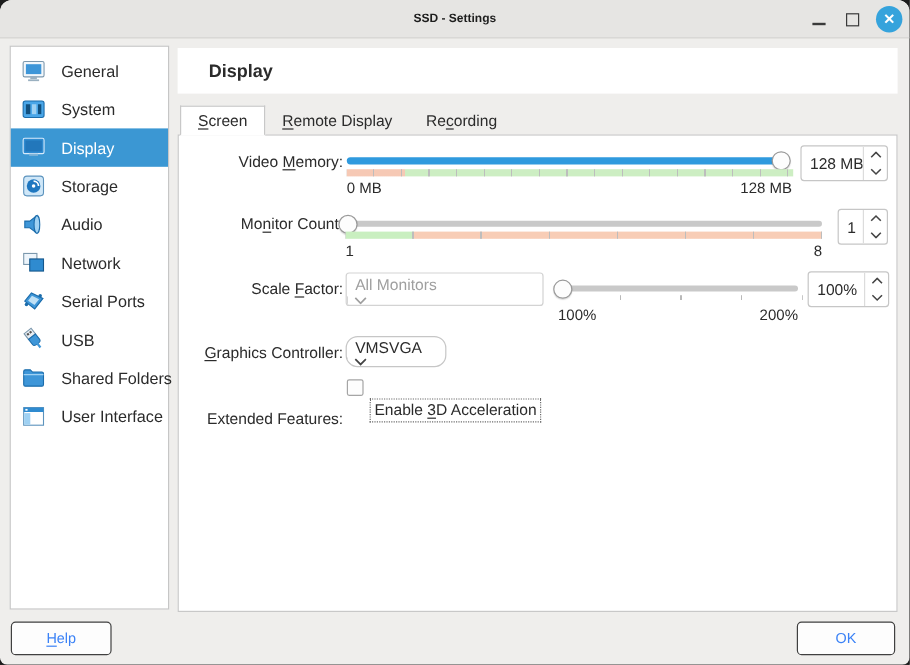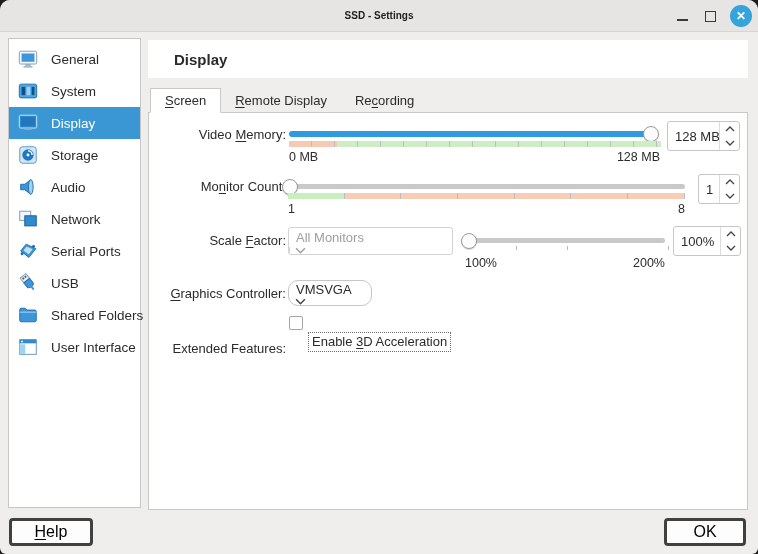--- a/index.html
+++ b/index.html
@@ -47,21 +47,21 @@
   .spin .arrows{width:20px;border-left:1px solid #dcdcdc;display:flex;flex-direction:column;}
   .spin .arrows div{flex:1;display:flex;align-items:center;justify-content:center;}
   .combo{position:absolute;display:flex;background:#ffffff;border:1px solid #c6c6c6;border-radius:3px;overflow:hidden;flex-direction:column;}
   .combo .val{flex:1;font-size:13px;display:flex;align-items:center;padding-left:7px;white-space:nowrap;overflow:hidden;}
   .combo .arrow{width:22px;border-left:1px solid #d6d6d6;display:flex;align-items:center;justify-content:center;}
   .combo.disabled .val{color:#9f9f9f;}
   .combo.disabled{border-color:#d3d3d3;}
   .checkbox{position:absolute;width:14px;height:14px;background:#fdfdfd;border:1px solid #a5a5a5;border-radius:2px;}
   .cblabel{position:absolute;font-size:13px;line-height:18px;border:1px dotted #6d6d6d;padding:0 3px;white-space:nowrap;margin-top:19px;}
   
-  .pushbtn{position:absolute;height:28px;background:#fdfdfd;border:3px solid #404040;border-radius:4px;font-size:16px;color:#000000;display:flex;align-items:center;justify-content:center;font-family:"Liberation Sans",sans-serif;}
+  .pushbtn{position:absolute;height:28px;background:#fdfdfd;border:1px solid #404040;border-radius:4px;font-size:12px;color:#3b82f6;display:flex;align-items:center;justify-content:center;font-family:"Liberation Sans",sans-serif;}
   svg{display:block;}
 </style>
 </head>
 <body>
 
 <div id="window">
 
   <div class="titlebar">
     <div class="title">SSD - Settings</div>
     <div class="winbtn btn-min">

